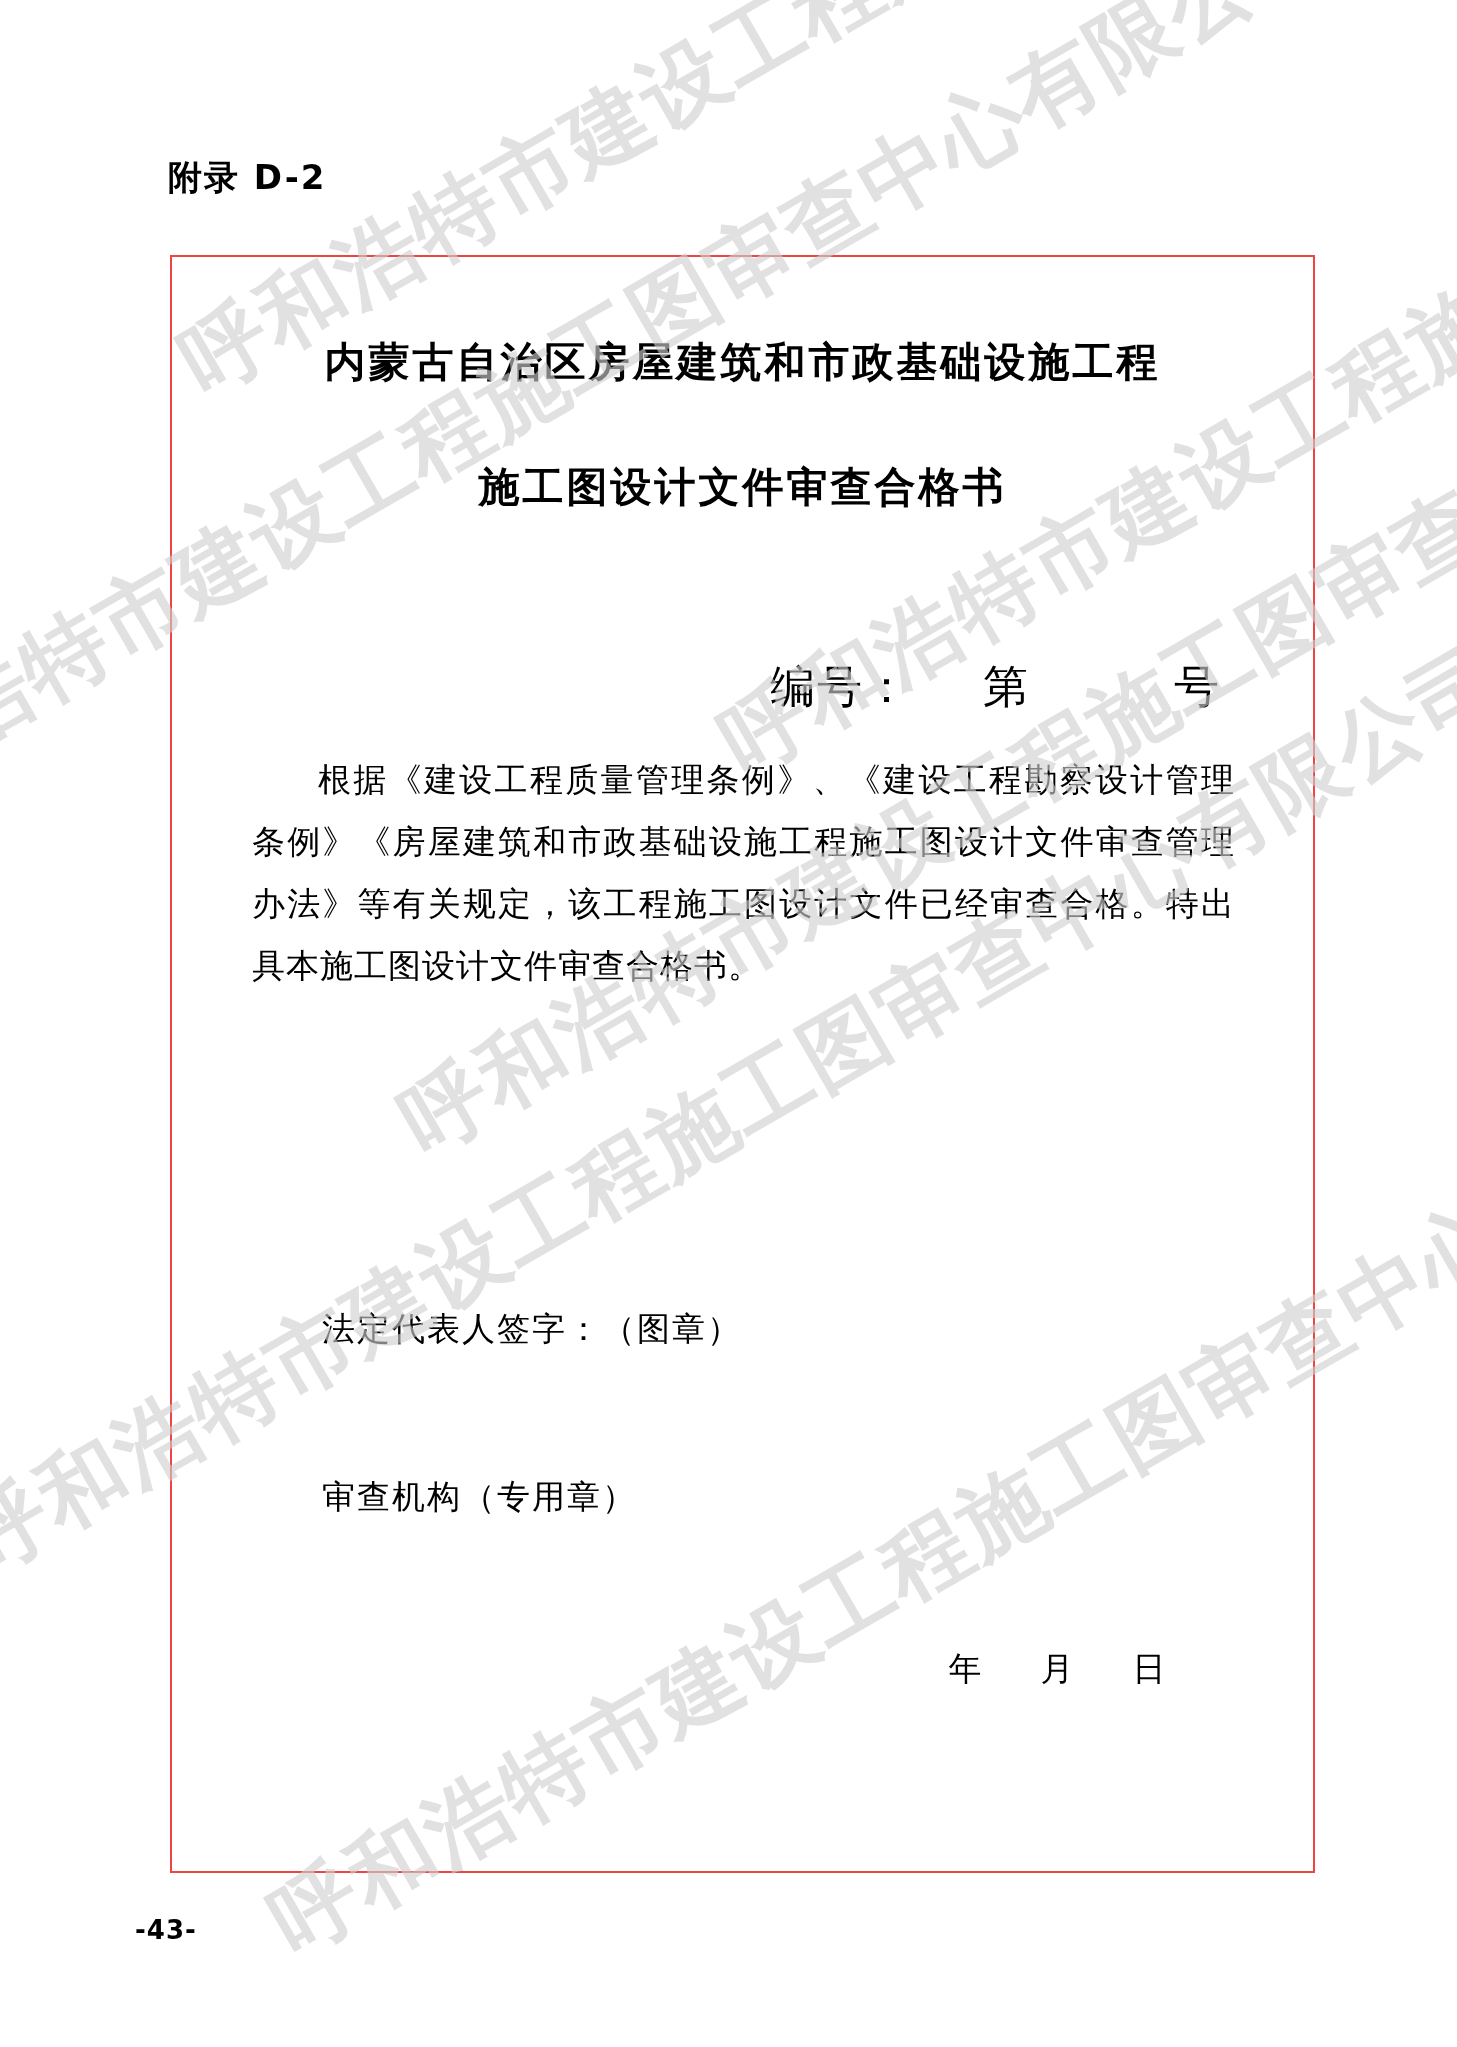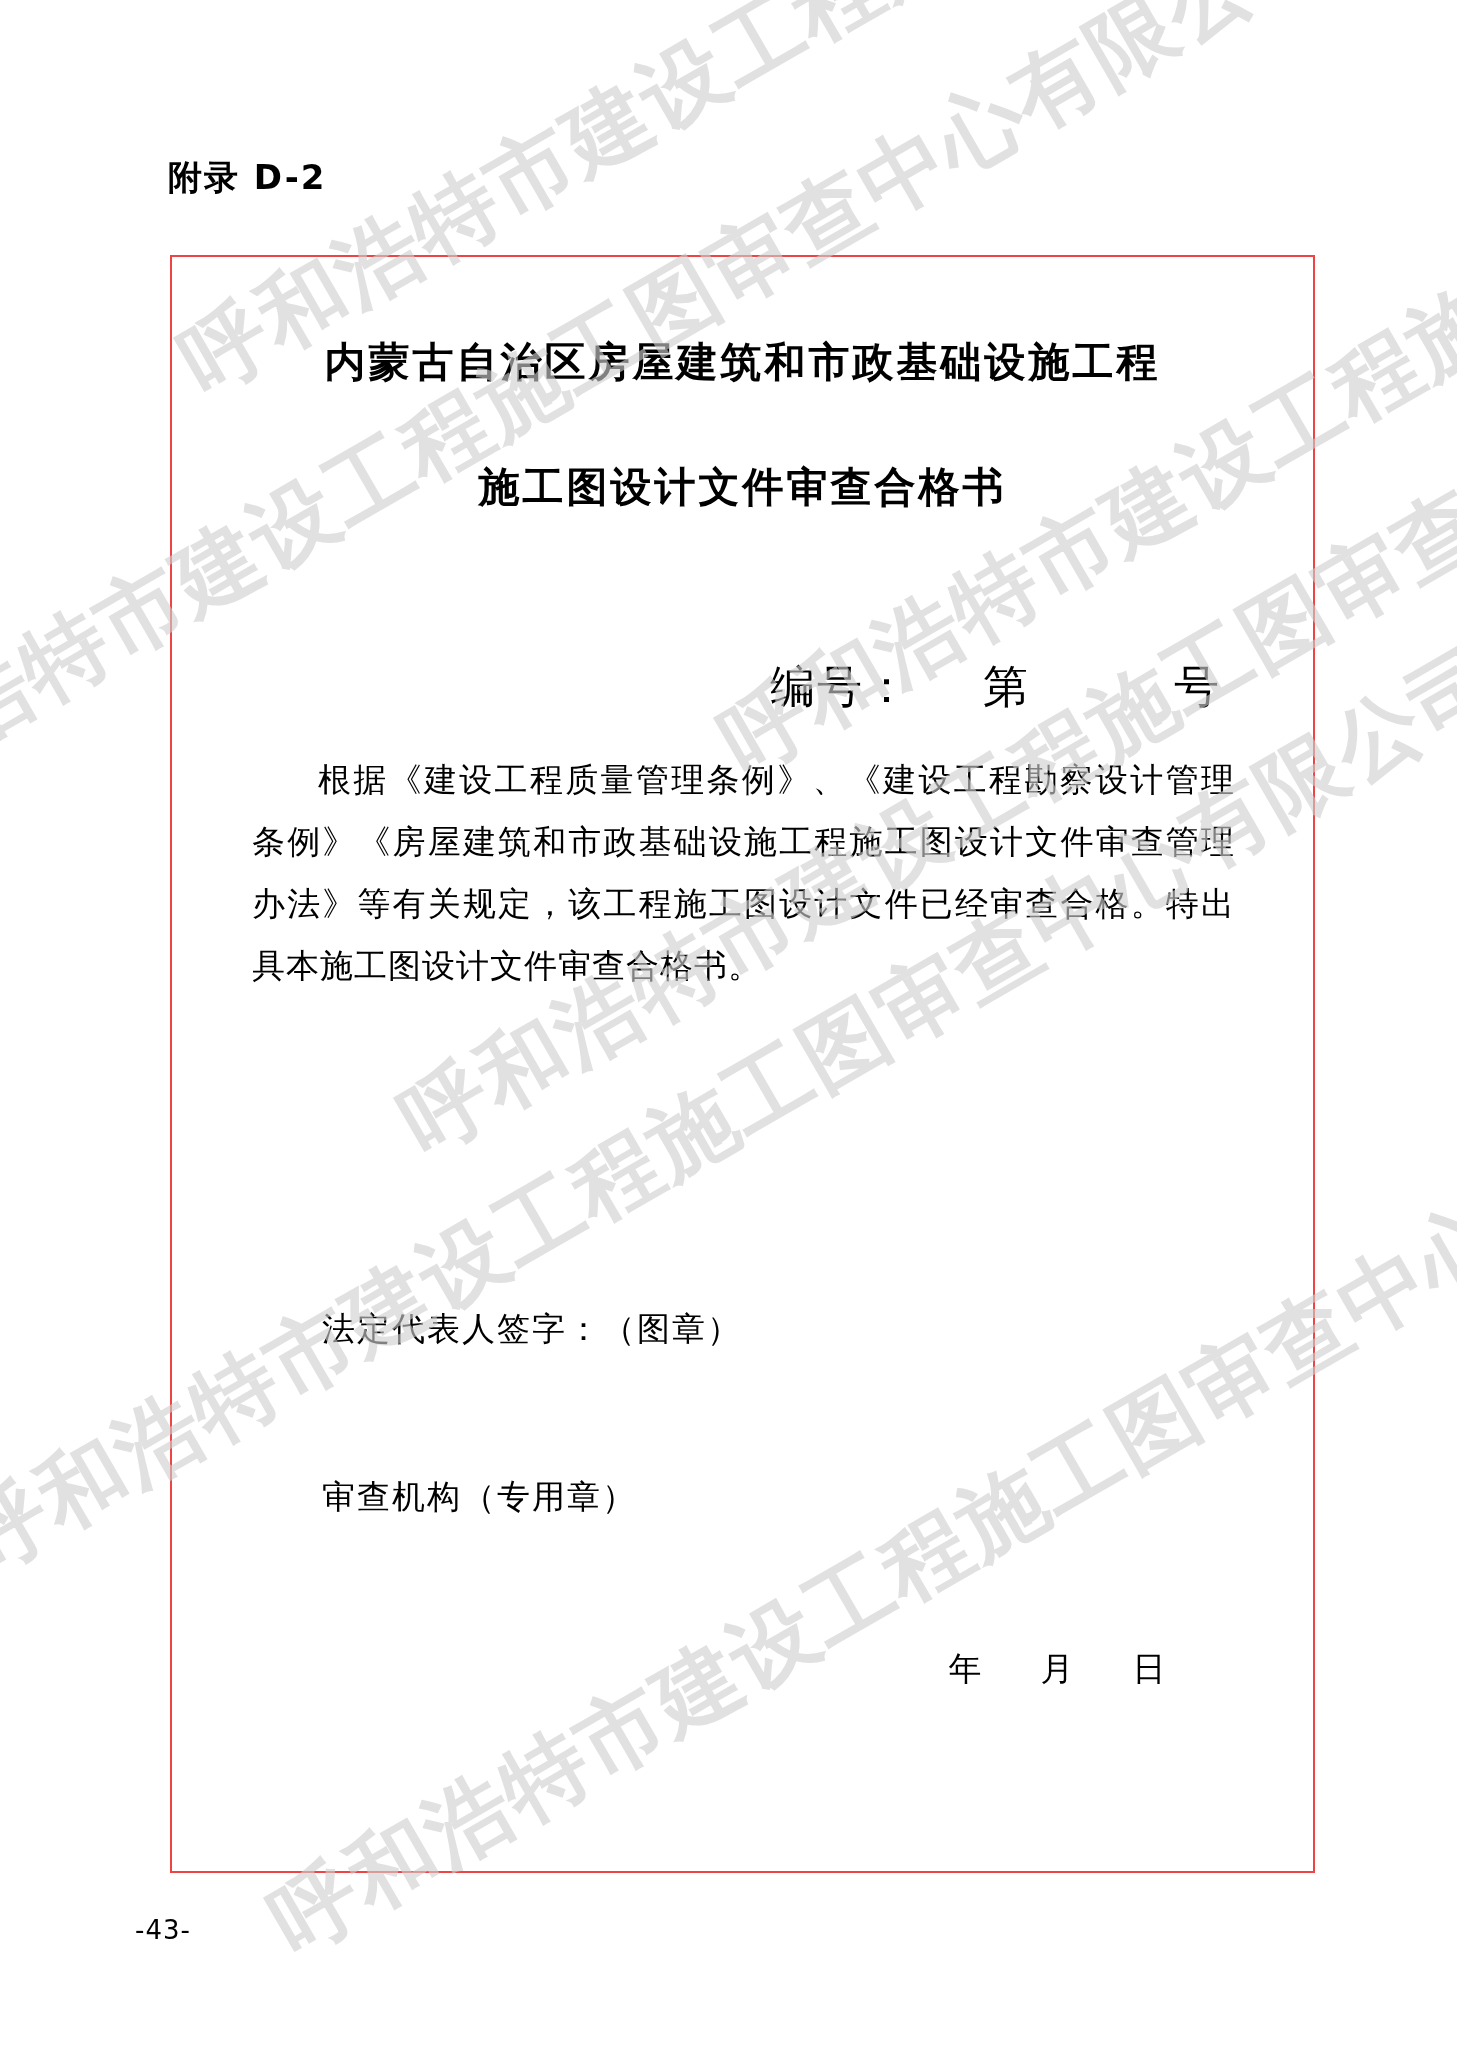--- a/index.html
+++ b/index.html
@@ -134,21 +134,21 @@
     font-size: 33px;
   }
   .date-line span { display: inline-block; width: 92px; text-align: center; }
 
   #page-number {
     position: absolute;
     left: 135px;
     top: 1915px;
     font-family: "DejaVu Sans", sans-serif;
     font-size: 26px;
-    font-weight: 400;
+    font-weight: 700;
     letter-spacing: 1px;
   }
 </style>
 </head>
 <body>
 
 <div id="watermark-layer">
   <div class="wm" style="left:-60px; top:1500px; font-size:86px; transform:rotate(-30deg);">呼和浩特市建设工程施工图审查中心有限公司</div>
   <div class="wm" style="left:250px; top:1880px; font-size:86px; transform:rotate(-30deg);">呼和浩特市建设工程施工图审查中心有限公司</div>
   <div class="wm" style="left:380px; top:1080px; font-size:86px; transform:rotate(-30deg);">呼和浩特市建设工程施工图审查中心有限公司</div>

